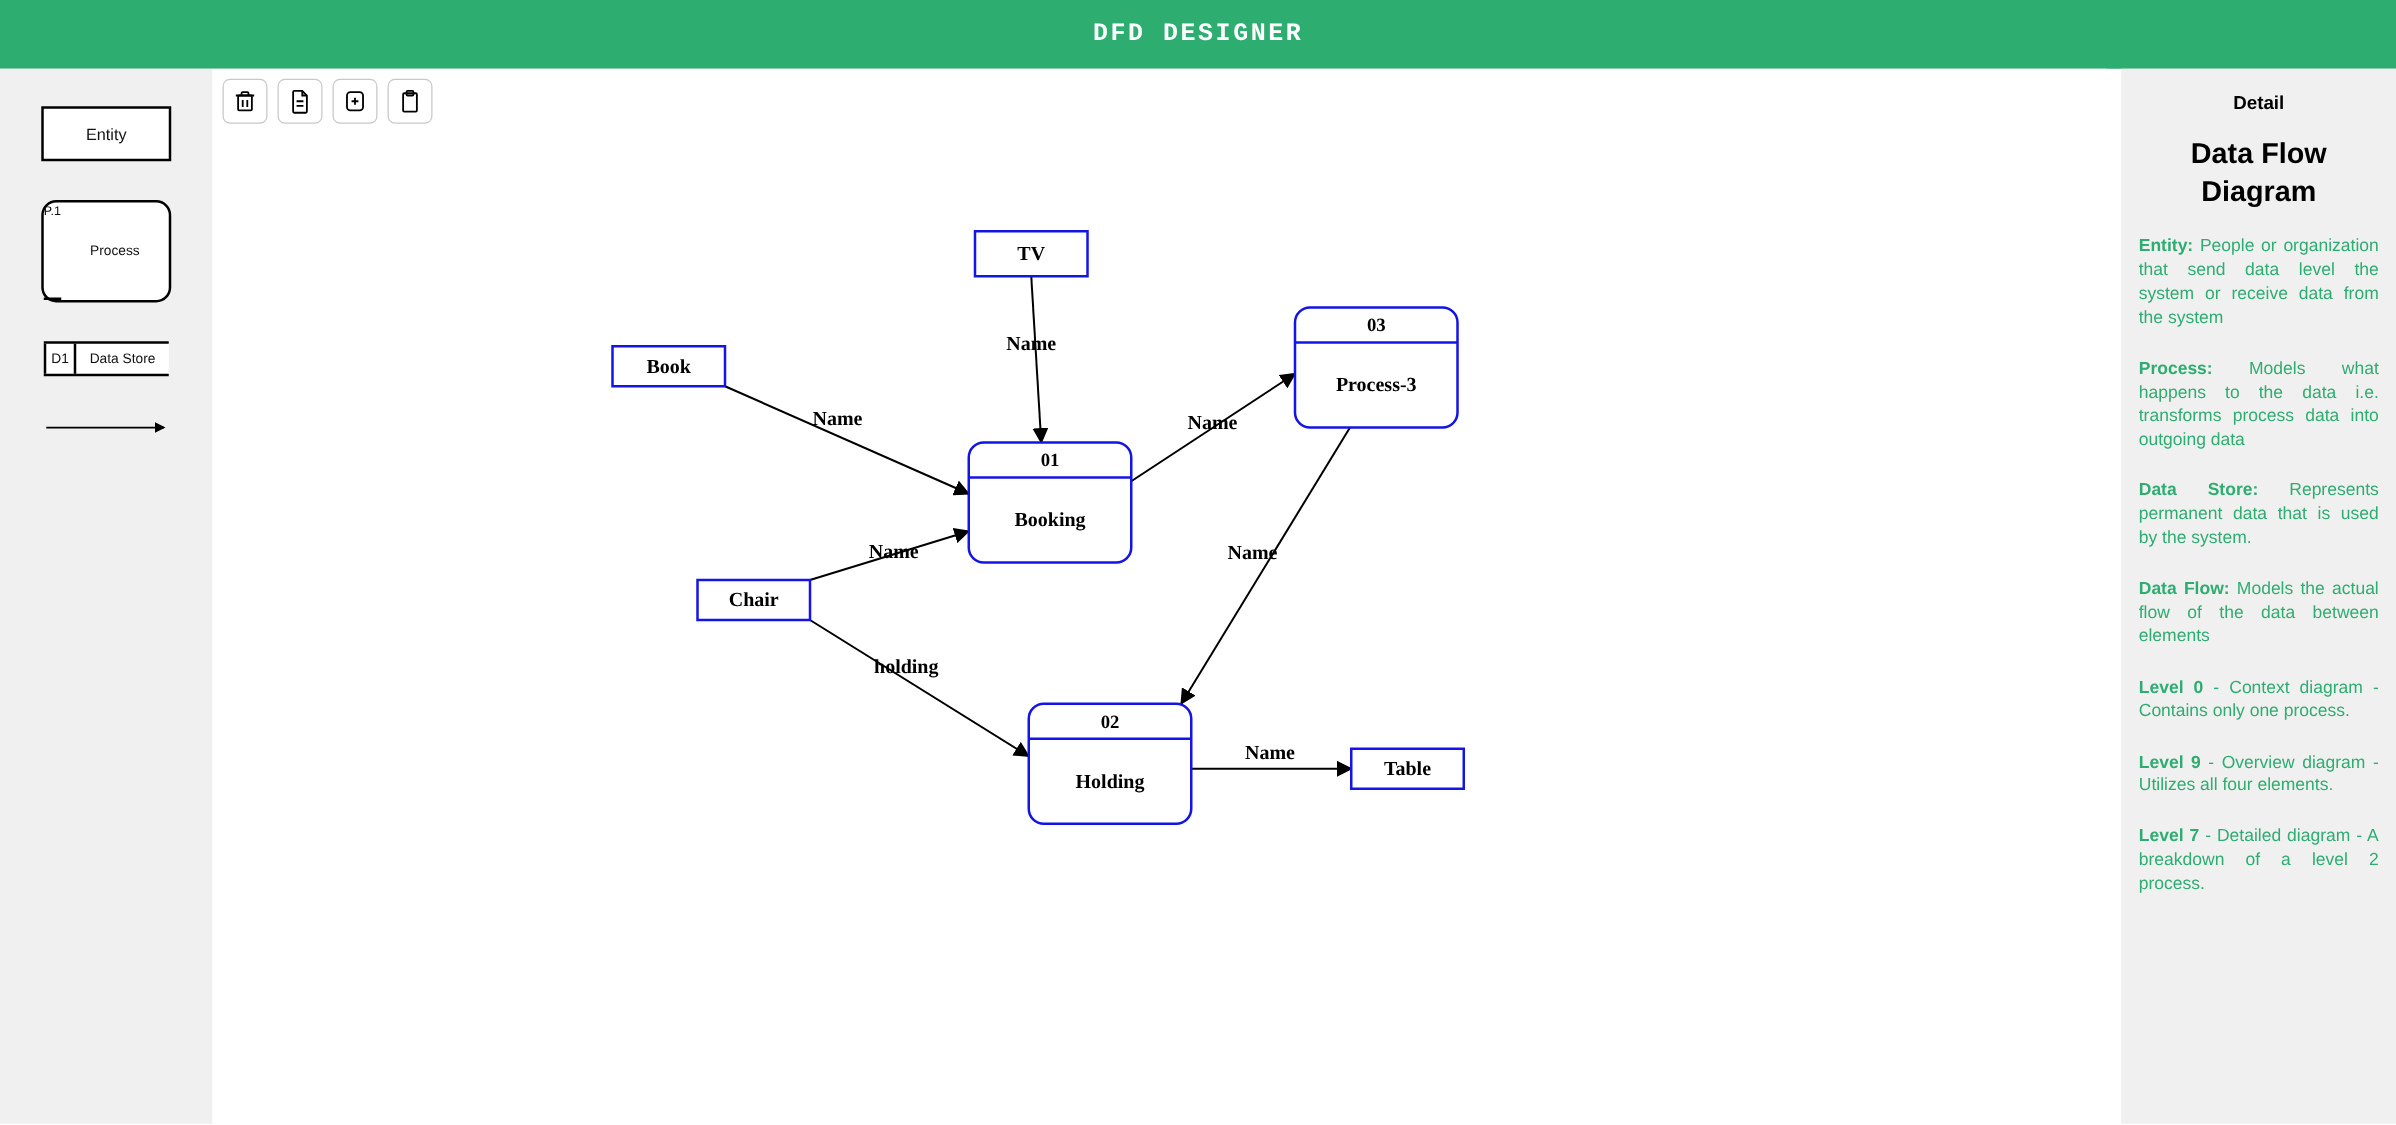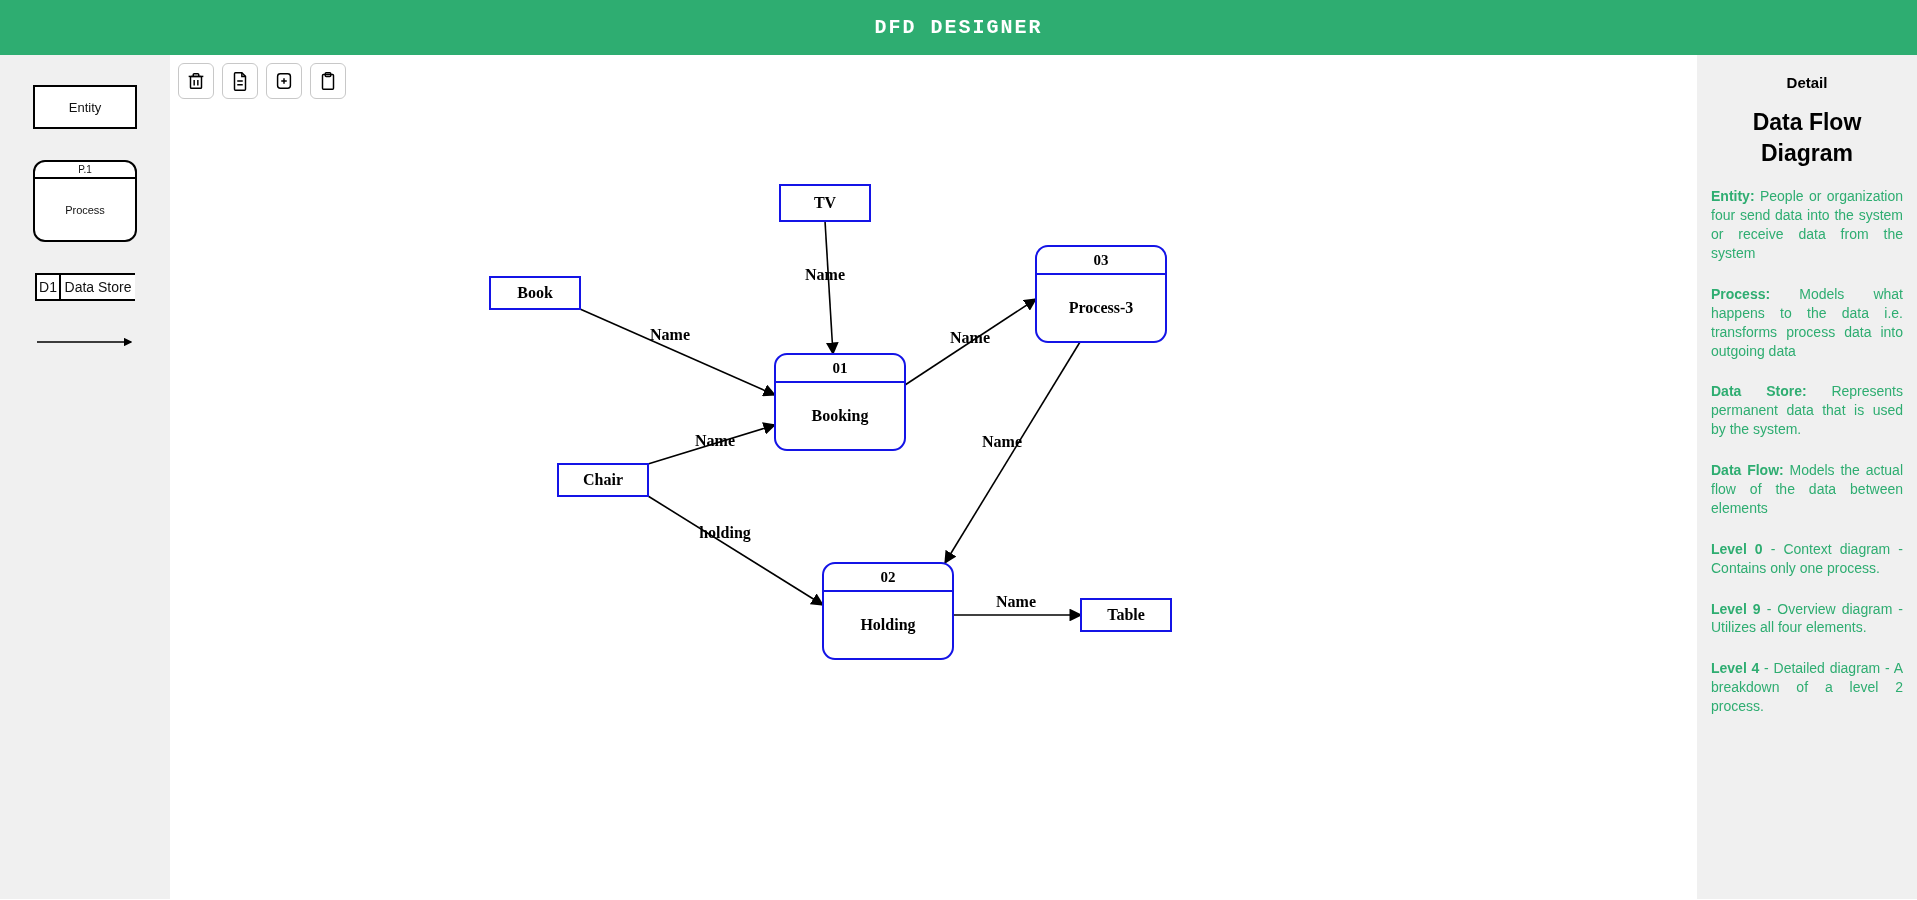--- a/index.html
+++ b/index.html
@@ -35,29 +35,29 @@
     gap:31px;padding-top:30px;
     box-sizing:border-box;
   }
   .pal-entity{
     width:100px;height:40px;border:2px solid #000;background:#fff;
     display:flex;align-items:center;justify-content:center;
     font-size:13px;
   }
   .pal-process{
     width:100px;height:78px;border:2px solid #000;border-radius:12px;background:#fff;
-    font-size:11px;display:flex;flex-direction:column;
+    font-size:11px;display:flex;flex-direction:row;
   }
   .pal-process .pp-head{
     border-bottom:2px solid #000;text-align:center;padding:2px 0;font-size:10px;
   }
   .pal-process .pp-body{flex:1;display:flex;align-items:center;justify-content:center;}
   .pal-store{
     width:100px;height:24px;background:#fff;display:flex;
-    border-top:2px solid #000;border-bottom:2px solid #000;font-size:14px;
+    border-top:2px solid #000;border-bottom:2px solid #000;font-size:11px;
   }
   .pal-store .ps-id{width:22px;border-left:2px solid #000;border-right:2px solid #000;display:flex;align-items:center;justify-content:center;}
   .pal-store .ps-label{flex:1;display:flex;align-items:center;justify-content:center;}
   .pal-flow{width:100px;height:20px;display:flex;align-items:center;}
   .pal-flow svg{width:100%;height:20px;}
 
   
   .canvas-wrap{flex:1;position:relative;background:#fff;}
   .toolbar{
     position:absolute;top:8px;left:8px;display:flex;gap:8px;z-index:2;
@@ -228,23 +228,23 @@
             <text x="931" y="258" text-anchor="middle" class="node-lbl">Process-3</text>
           </g>
         </g>
     </svg>
   </main>
 
   <aside class="detail">
     <h4>Detail</h4>
     <h3>Data Flow Diagram</h3>
     <div id="detail-entries">
-        <p><b class="k">Entity:</b><span class="v"> People or organization four send data into the system or receive data from the system</span></p>
+        <p><b class="k">Entity:</b><span class="v"> People or organization that send data level the system or receive data from the system</span></p>
         <p><b class="k">Process:</b><span class="v"> Models what happens to the data i.e. transforms process data into outgoing data</span></p>
         <p><b class="k">Data Store:</b><span class="v"> Represents permanent data that is used by the system.</span></p>
         <p><b class="k">Data Flow:</b><span class="v"> Models the actual flow of the data between elements</span></p>
         <p><b class="k">Level 0</b><span class="v"> - Context diagram - Contains only one process.</span></p>
         <p><b class="k">Level 9</b><span class="v"> - Overview diagram - Utilizes all four elements.</span></p>
-        <p><b class="k">Level 4</b><span class="v"> - Detailed diagram - A breakdown of a level 2 process.</span></p>
+        <p><b class="k">Level 7</b><span class="v"> - Detailed diagram - A breakdown of a level 2 process.</span></p>
       </div>
   </aside>
 
 </div>
 
 </body></html>

